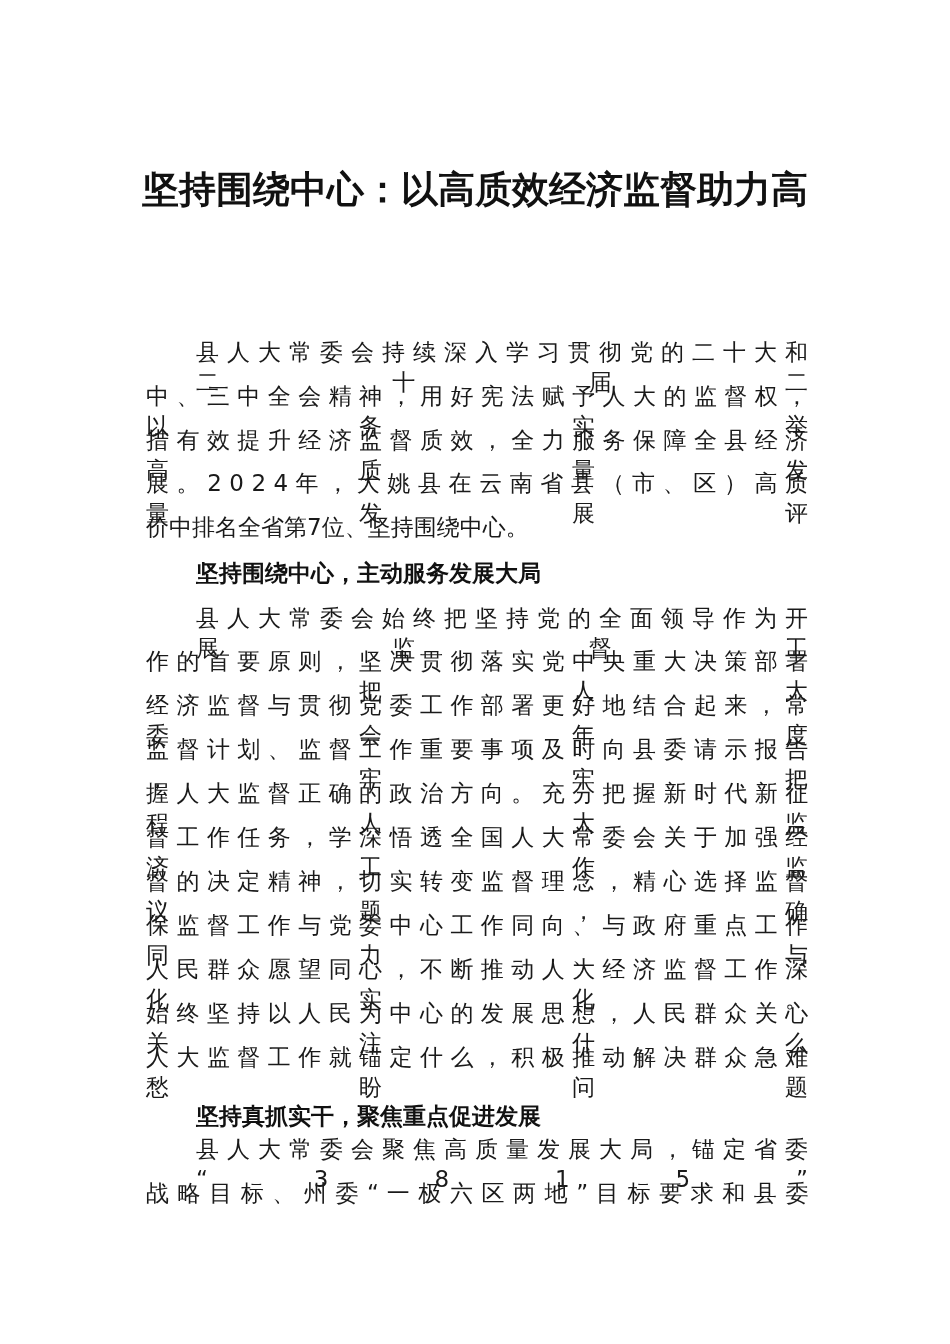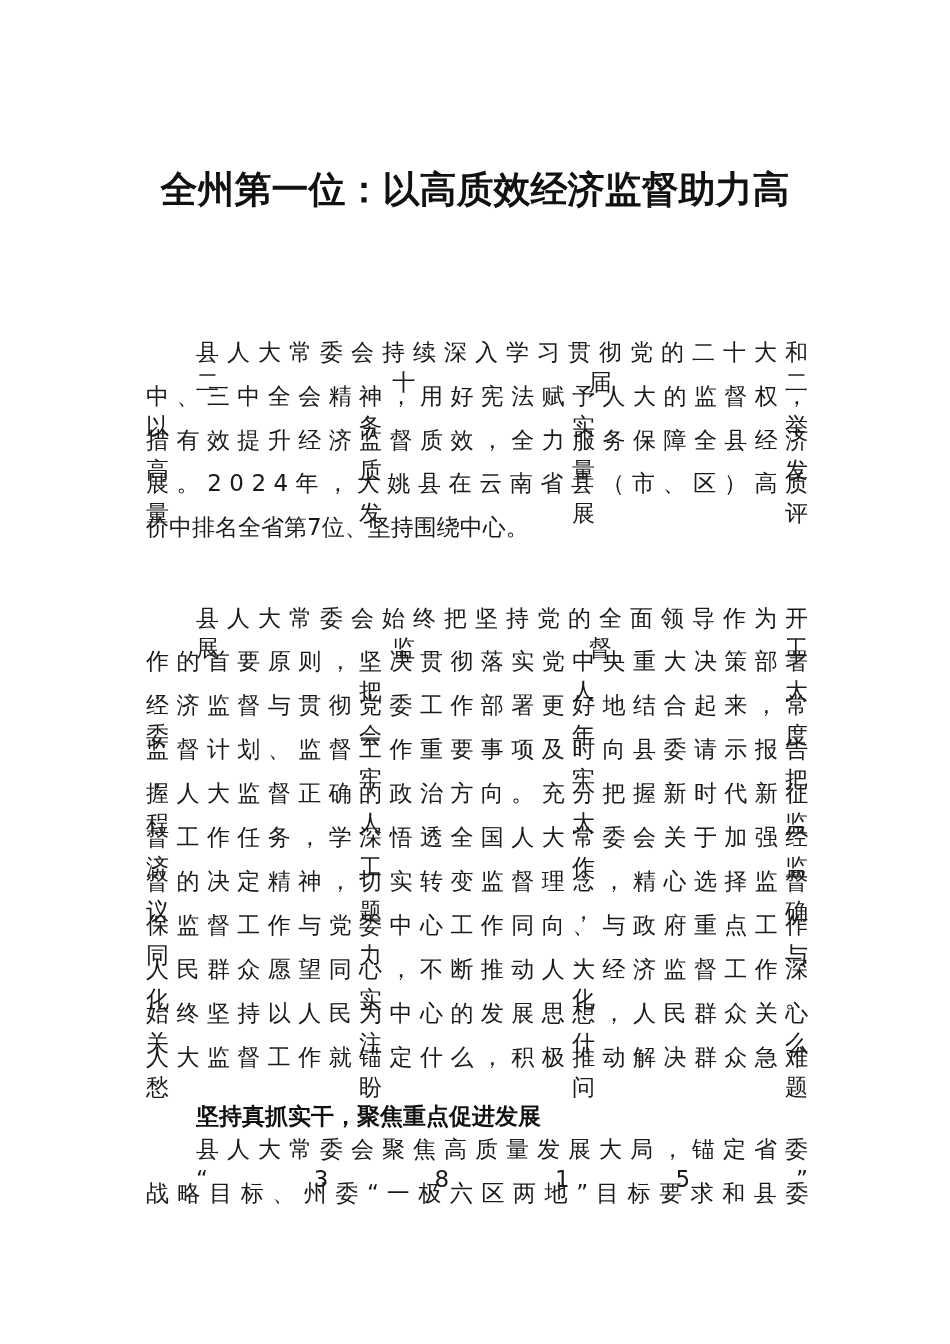--- a/index.html
+++ b/index.html
@@ -25,28 +25,29 @@
     font-family: "DejaVu Sans", "Liberation Sans", sans-serif;
     font-weight: bold; font-size: 23px; color: #111; white-space: nowrap;
     line-height: 30px; height: 30px;
   }
 </style>
 </head>
 <body>
 
 <div class="page">
 
-  <div class="title" style="top:165px;">全州第一位：以高质效经济监督助力高</div>
+  <div class="title" style="top:165px;">坚持围绕中心：以高质效经济监督助力高</div>
 
   <div class="line indent" style="top: 337px; word-spacing: 0px; letter-spacing: 0px; white-space: normal;"><span>县</span> <span>人</span> <span>大</span> <span>常</span> <span>委</span> <span>会</span> <span>持</span> <span>续</span> <span>深</span> <span>入</span> <span>学</span> <span>习</span> <span>贯</span> <span>彻</span> <span>党</span> <span>的</span> <span>二</span> <span>十</span> <span>大</span> <span>和</span> <span>二</span> <span>十</span> <span>届</span> <span>二</span> </div>
   <div class="line" style="top: 381px; word-spacing: 0px; letter-spacing: 0px; white-space: normal;"><span>中</span> <span>、</span> <span>三</span> <span>中</span> <span>全</span> <span>会</span> <span>精</span> <span>神</span> <span>，</span> <span>用</span> <span>好</span> <span>宪</span> <span>法</span> <span>赋</span> <span>予</span> <span>人</span> <span>大</span> <span>的</span> <span>监</span> <span>督</span> <span>权</span> <span>，</span> <span>以</span> <span>务</span> <span>实</span> <span>举</span> </div>
   <div class="line" style="top: 425px; word-spacing: 0px; letter-spacing: 0px; white-space: normal;"><span>措</span> <span>有</span> <span>效</span> <span>提</span> <span>升</span> <span>经</span> <span>济</span> <span>监</span> <span>督</span> <span>质</span> <span>效</span> <span>，</span> <span>全</span> <span>力</span> <span>服</span> <span>务</span> <span>保</span> <span>障</span> <span>全</span> <span>县</span> <span>经</span> <span>济</span> <span>高</span> <span>质</span> <span>量</span> <span>发</span> </div>
   <div class="line" style="top: 468px; word-spacing: 0px; letter-spacing: 0px; white-space: normal;"><span>展</span> <span>。</span> <span>2</span> <span>0</span> <span>2</span> <span>4</span> <span>年</span> <span>，</span> <span>大</span> <span>姚</span> <span>县</span> <span>在</span> <span>云</span> <span>南</span> <span>省</span> <span>县</span> <span>（</span> <span>市</span> <span>、</span> <span>区</span> <span>）</span> <span>高</span> <span>质</span> <span>量</span> <span>发</span> <span>展</span> <span>评</span> </div>
   <div class="line last" style="top:512px;">价中排名全省第7位、坚持围绕中心。</div>
 
+  <div class="heading" style="top:558px;">坚持围绕中心，主动服务发展大局</div>
   <div class="line indent" style="top: 603px; word-spacing: 0px; letter-spacing: 0px; white-space: normal;"><span>县</span> <span>人</span> <span>大</span> <span>常</span> <span>委</span> <span>会</span> <span>始</span> <span>终</span> <span>把</span> <span>坚</span> <span>持</span> <span>党</span> <span>的</span> <span>全</span> <span>面</span> <span>领</span> <span>导</span> <span>作</span> <span>为</span> <span>开</span> <span>展</span> <span>监</span> <span>督</span> <span>工</span> </div>
   <div class="line" style="top: 646px; word-spacing: 0px; letter-spacing: 0px; white-space: normal;"><span>作</span> <span>的</span> <span>首</span> <span>要</span> <span>原</span> <span>则</span> <span>，</span> <span>坚</span> <span>决</span> <span>贯</span> <span>彻</span> <span>落</span> <span>实</span> <span>党</span> <span>中</span> <span>央</span> <span>重</span> <span>大</span> <span>决</span> <span>策</span> <span>部</span> <span>署</span> <span>，</span> <span>把</span> <span>人</span> <span>大</span> </div>
   <div class="line" style="top: 690px; word-spacing: 0px; letter-spacing: 0px; white-space: normal;"><span>经</span> <span>济</span> <span>监</span> <span>督</span> <span>与</span> <span>贯</span> <span>彻</span> <span>党</span> <span>委</span> <span>工</span> <span>作</span> <span>部</span> <span>署</span> <span>更</span> <span>好</span> <span>地</span> <span>结</span> <span>合</span> <span>起</span> <span>来</span> <span>，</span> <span>常</span> <span>委</span> <span>会</span> <span>年</span> <span>度</span> </div>
   <div class="line" style="top: 734px; word-spacing: 0px; letter-spacing: 0px; white-space: normal;"><span>监</span> <span>督</span> <span>计</span> <span>划</span> <span>、</span> <span>监</span> <span>督</span> <span>工</span> <span>作</span> <span>重</span> <span>要</span> <span>事</span> <span>项</span> <span>及</span> <span>时</span> <span>向</span> <span>县</span> <span>委</span> <span>请</span> <span>示</span> <span>报</span> <span>告</span> <span>，</span> <span>牢</span> <span>牢</span> <span>把</span> </div>
   <div class="line" style="top: 778px; word-spacing: 0px; letter-spacing: 0px; white-space: normal;"><span>握</span> <span>人</span> <span>大</span> <span>监</span> <span>督</span> <span>正</span> <span>确</span> <span>的</span> <span>政</span> <span>治</span> <span>方</span> <span>向</span> <span>。</span> <span>充</span> <span>分</span> <span>把</span> <span>握</span> <span>新</span> <span>时</span> <span>代</span> <span>新</span> <span>征</span> <span>程</span> <span>人</span> <span>大</span> <span>监</span> </div>
   <div class="line" style="top: 822px; word-spacing: 0px; letter-spacing: 0px; white-space: normal;"><span>督</span> <span>工</span> <span>作</span> <span>任</span> <span>务</span> <span>，</span> <span>学</span> <span>深</span> <span>悟</span> <span>透</span> <span>全</span> <span>国</span> <span>人</span> <span>大</span> <span>常</span> <span>委</span> <span>会</span> <span>关</span> <span>于</span> <span>加</span> <span>强</span> <span>经</span> <span>济</span> <span>工</span> <span>作</span> <span>监</span> </div>
   <div class="line" style="top: 866px; word-spacing: 0px; letter-spacing: 0px; white-space: normal;"><span>督</span> <span>的</span> <span>决</span> <span>定</span> <span>精</span> <span>神</span> <span>，</span> <span>切</span> <span>实</span> <span>转</span> <span>变</span> <span>监</span> <span>督</span> <span>理</span> <span>念</span> <span>，</span> <span>精</span> <span>心</span> <span>选</span> <span>择</span> <span>监</span> <span>督</span> <span>议</span> <span>题</span> <span>，</span> <span>确</span> </div>
   <div class="line" style="top: 910px; word-spacing: 0px; letter-spacing: 0px; white-space: normal;"><span>保</span> <span>监</span> <span>督</span> <span>工</span> <span>作</span> <span>与</span> <span>党</span> <span>委</span> <span>中</span> <span>心</span> <span>工</span> <span>作</span> <span>同</span> <span>向</span> <span>、</span> <span>与</span> <span>政</span> <span>府</span> <span>重</span> <span>点</span> <span>工</span> <span>作</span> <span>同</span> <span>力</span> <span>、</span> <span>与</span> </div>
   <div class="line" style="top: 954px; word-spacing: 0px; letter-spacing: 0px; white-space: normal;"><span>人</span> <span>民</span> <span>群</span> <span>众</span> <span>愿</span> <span>望</span> <span>同</span> <span>心</span> <span>，</span> <span>不</span> <span>断</span> <span>推</span> <span>动</span> <span>人</span> <span>大</span> <span>经</span> <span>济</span> <span>监</span> <span>督</span> <span>工</span> <span>作</span> <span>深</span> <span>化</span> <span>实</span> <span>化</span> <span>。</span> </div>
   <div class="line" style="top: 998px; word-spacing: 0px; letter-spacing: 0px; white-space: normal;"><span>始</span> <span>终</span> <span>坚</span> <span>持</span> <span>以</span> <span>人</span> <span>民</span> <span>为</span> <span>中</span> <span>心</span> <span>的</span> <span>发</span> <span>展</span> <span>思</span> <span>想</span> <span>，</span> <span>人</span> <span>民</span> <span>群</span> <span>众</span> <span>关</span> <span>心</span> <span>关</span> <span>注</span> <span>什</span> <span>么</span> </div>

